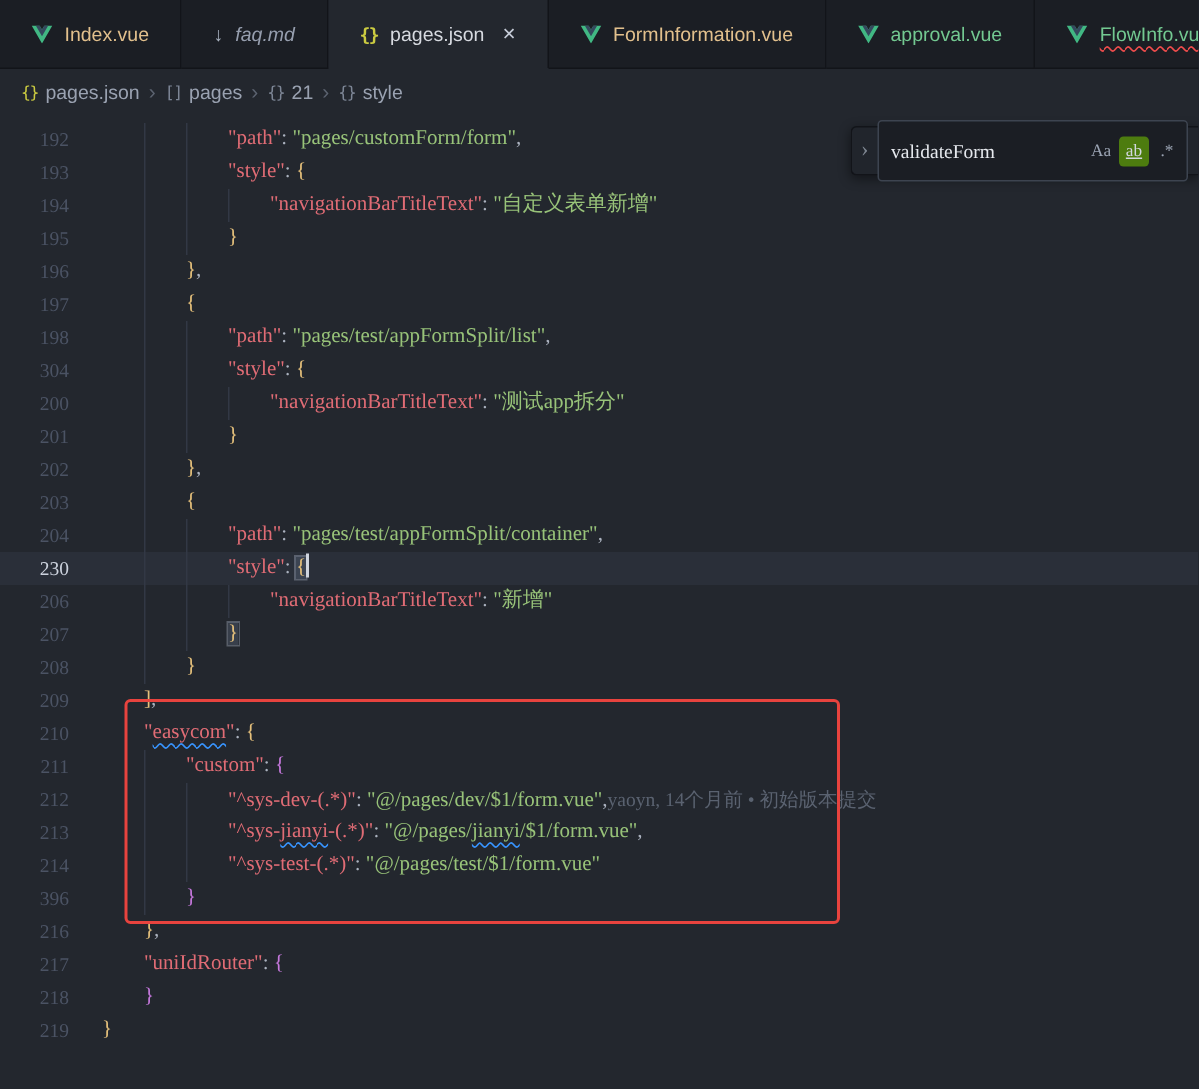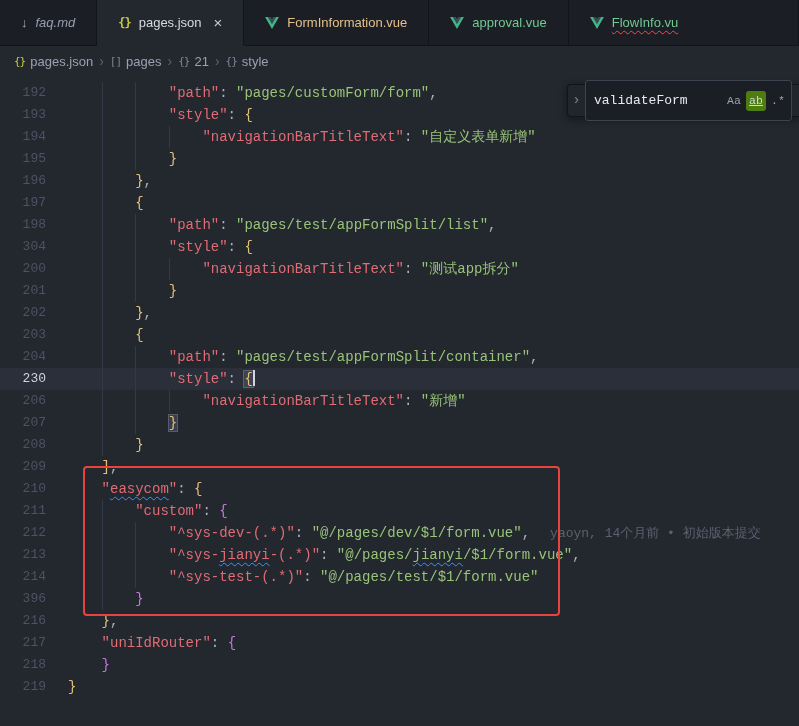--- a/index.html
+++ b/index.html
@@ -41,36 +41,36 @@
   
   .breadcrumb{display:flex;align-items:center;height:30px;padding-left:14px;
               font-size:13px;color:#9aa2b1;flex:none;background:var(--editor-bg)}
   .bc-item{display:flex;align-items:center;gap:5px;cursor:pointer}
   .bc-ico{font-family:"DejaVu Sans Mono",monospace;font-size:11px;color:#7d8696;letter-spacing:-1px}
   .bc-ico.json_file{color:#cbcb41}
   .bc-sep{color:#5c6370;margin:0 6px;font-size:14px}
 
   
   .editor{position:relative;flex:1;overflow:hidden;
-          font-family:Liberation Mono, monospace;font-size:14px;line-height:22px}
+          font-family:Liberation Serif, serif;font-size:14px;line-height:22px}
   .lines{padding-top:6px}
   .row{display:flex;height:22px;white-space:pre}
   .row.active{background:var(--active-line-bg)}
   .row.active .num{color:var(--line-number-active)}
   .num{width:46px;text-align:right;color:var(--line-number);font-size:13px;flex:none}
   .code{flex:1;padding-left:22px}
   .ind{display:inline-block;width:4ch;height:100%;vertical-align:top}
   .ind.g{box-shadow:inset 1px 0 0 #323845}
   .k{color:var(--key)} .p{color:var(--punct)} .s{color:var(--string)}
   .bg{color:var(--brace-gold)} .bp{color:var(--brace-purple)}
   .sq{text-decoration:underline wavy var(--squiggle-blue);
       text-decoration-thickness:1px;text-underline-offset:3px}
   .bm{background:rgba(88,100,120,.4);box-shadow:0 0 0 1px rgba(150,160,175,.45)}
   .cur{display:inline-block;width:2px;height:16px;background:var(--cursor);vertical-align:-3px}
-  .blame{color:var(--blame-gray);margin-left:20px;font-size:13px}
+  .blame{color:var(--blame-gray);font-size:13px}
 
   
   .annotation-box{position:absolute;left:83px;top:390px;width:477px;height:150px;
                   border:2px solid var(--annotation-red);border-radius:4px;
                   pointer-events:none;z-index:5}
 
   
   .find-widget{position:absolute;top:8px;right:0;width:232px;height:33px;
                background:var(--find-bg);border:1px solid var(--border-dark);border-right:none;
                border-radius:4px 0 0 4px;display:flex;align-items:center;
@@ -85,20 +85,29 @@
   .tg{min-width:20px;height:20px;display:flex;align-items:center;justify-content:center;
       color:#9aa3b2;font-size:11.5px;border-radius:3px;cursor:pointer}
   .tg.active{background:#4d7c0f;color:#d3d8e0}
   .tg.ww{text-decoration:underline}
 </style>
 </head>
 <body>
 
 <div class="app">
   <div class="tabbar">
+      <div class="tab">
+        <span class="ico vue">
+          <svg width="14" height="12" viewBox="0 0 261 226">
+            <path fill="#41b883" d="M161 0l-30.5 53L100 0H0l130.5 226L261 0z"></path>
+            <path fill="#35495e" d="M161 0l-30.5 53L100 0H52l78.5 136L209 0z"></path>
+          </svg>
+        </span>
+        <span class="tab-label modified">Index.vue</span>
+      </div>
       <div class="tab preview">
         <span class="ico markdown">↓</span>
         <span class="tab-label ">faq.md</span>
       </div>
       <div class="tab active">
         <span class="ico json">{}</span>
         <span class="tab-label ">pages.json</span>
         <span class="close">×</span>
       </div>
       <div class="tab">

